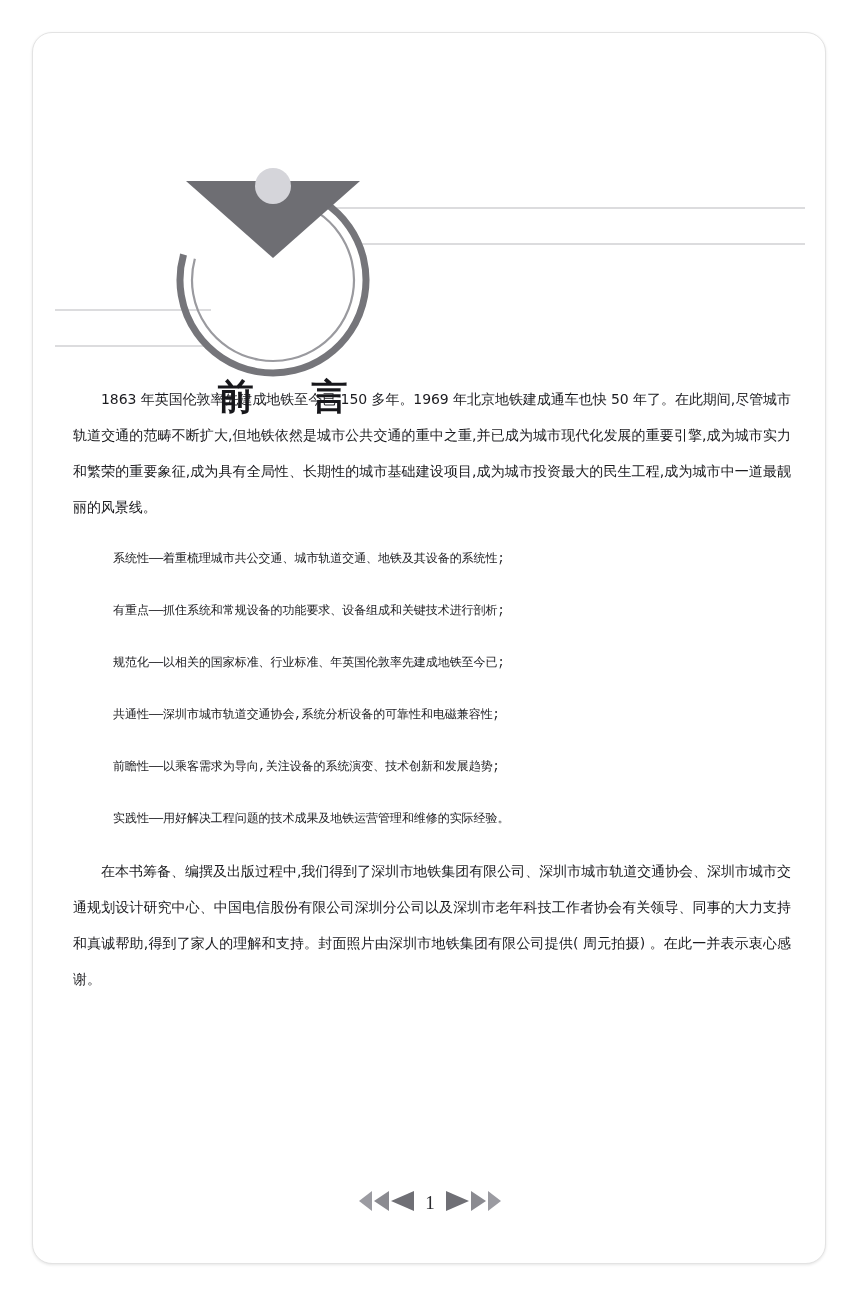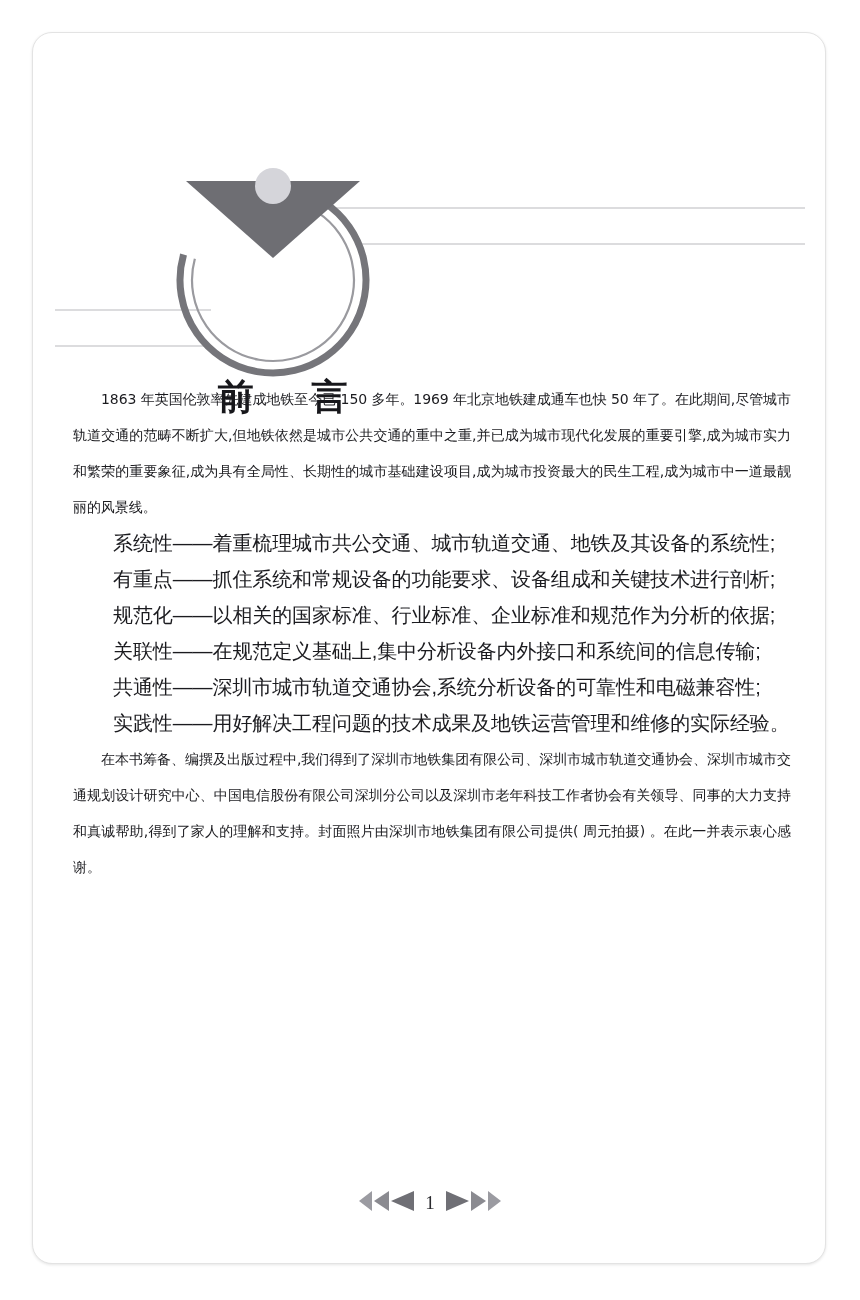--- a/index.html
+++ b/index.html
@@ -67,23 +67,23 @@
     font-family: "DejaVu Sans", "Liberation Sans", sans-serif;
     font-size: 14px;
     line-height: 36px;
     color: #1b1b1f;
     text-align: justify;
     text-justify: inter-character;
     text-indent: 2em;
     letter-spacing: -0.005em;
   }
   .feature-line {
-    margin: 0;
-    font-family: Liberation Sans, sans-serif;
-    font-size: 20px;
+    margin: 16px;
+    font-family: Liberation Mono, monospace;
+    font-size: 12px;
     line-height: 36px;
     color: #1b1b1f;
     text-indent: 2em;
     white-space: nowrap;
     letter-spacing: -0.005em;
   }
 
   
   #page-footer {
     position: absolute;
@@ -142,23 +142,23 @@
 
     <div class="title-text">前　言</div>
   </div>
 
   <div id="body-text">
 
     <p class="para">1863 年英国伦敦率先建成地铁至今已 150 多年。1969 年北京地铁建成通车也快 50 年了。在此期间,尽管城市轨道交通的范畴不断扩大,但地铁依然是城市公共交通的重中之重,并已成为城市现代化发展的重要引擎,成为城市实力和繁荣的重要象征,成为具有全局性、长期性的城市基础建设项目,成为城市投资最大的民生工程,成为城市中一道最靓丽的风景线。</p>
 
     <p class="feature-line">系统性——着重梳理城市共公交通、城市轨道交通、地铁及其设备的系统性;</p>
     <p class="feature-line">有重点——抓住系统和常规设备的功能要求、设备组成和关键技术进行剖析;</p>
-    <p class="feature-line">规范化——以相关的国家标准、行业标准、企业标准和规范作为分析的依据;</p>
-    <p class="feature-line">关联性——在规范定义基础上,集中分析设备内外接口和系统间的信息传输;</p>
+    <p class="feature-line">规范化——以相关的国家标准、行业标准、年英国伦敦率先建成地铁至今已;</p>
     <p class="feature-line">共通性——深圳市城市轨道交通协会,系统分析设备的可靠性和电磁兼容性;</p>
+    <p class="feature-line">前瞻性——以乘客需求为导向,关注设备的系统演变、技术创新和发展趋势;</p>
     <p class="feature-line">实践性——用好解决工程问题的技术成果及地铁运营管理和维修的实际经验。</p>
 
     <p class="para">在本书筹备、编撰及出版过程中,我们得到了深圳市地铁集团有限公司、深圳市城市轨道交通协会、深圳市城市交通规划设计研究中心、中国电信股份有限公司深圳分公司以及深圳市老年科技工作者协会有关领导、同事的大力支持和真诚帮助,得到了家人的理解和支持。封面照片由深圳市地铁集团有限公司提供( 周元拍摄) 。在此一并表示衷心感谢。</p>
   </div>
 
   <div id="page-footer">
     <span class="chev-group">
       <svg width="58" height="22" viewBox="0 0 58 22" xmlns="http://www.w3.org/2000/svg">
         <path d="M 14 1 L 14 21 L 1 11 Z" fill="#9b9ba1"></path>
         <path d="M 31 1 L 31 21 L 16 11 Z" fill="#8a8a90"></path>

